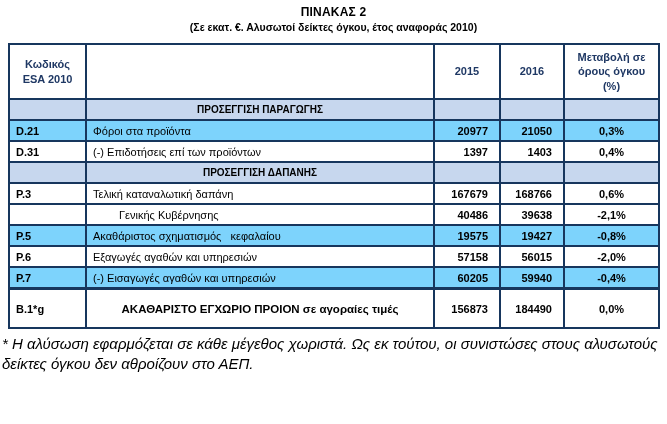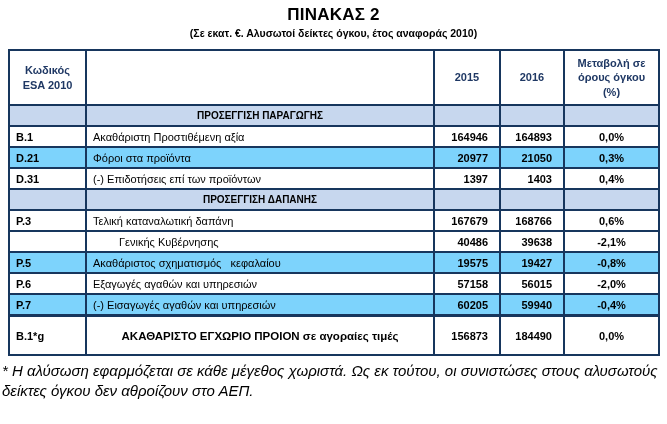--- a/index.html
+++ b/index.html
@@ -8,21 +8,21 @@
     background: #ffffff;
     width: 667px;
     height: 424px;
     font-family: "Liberation Sans", sans-serif;
     color: #000;
     overflow: hidden;
   }
   .title {
     text-align: center;
     font-weight: bold;
-    font-size: 17px;
+    font-size: 12px;
     margin-top: 5px;
     letter-spacing: 0.2px;
   }
   .subtitle {
     text-align: center;
     font-weight: bold;
     font-size: 10.5px;
     margin-top: 2px;
   }
   table {
@@ -101,27 +101,20 @@
     </tr>
   </thead>
   <tbody>
       <tr class="section-row">
         <td class="code"></td>
         <td class="desc">ΠΡΟΣΕΓΓΙΣΗ ΠΑΡΑΓΩΓΗΣ</td>
         <td class="num"></td>
         <td class="num"></td>
         <td class="pct"></td>
       </tr>
-      <tr class="data-row">
-        <td class="code">B.1</td>
-        <td class="desc">Ακαθάριστη Προστιθέμενη αξία</td>
-        <td class="num">164946</td>
-        <td class="num">164893</td>
-        <td class="pct">0,0%</td>
-      </tr>
       <tr class="data-row shaded">
         <td class="code">D.21</td>
         <td class="desc">Φόροι στα προϊόντα</td>
         <td class="num">20977</td>
         <td class="num">21050</td>
         <td class="pct">0,3%</td>
       </tr>
       <tr class="data-row">
         <td class="code">D.31</td>
         <td class="desc">(-) Επιδοτήσεις επί των προϊόντων</td>

